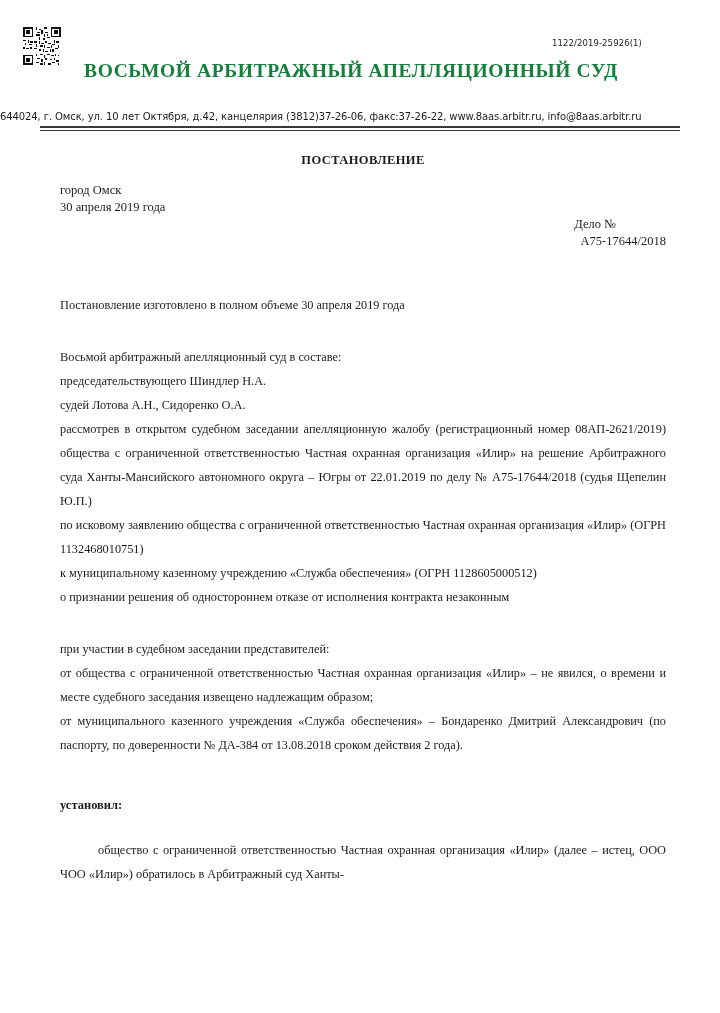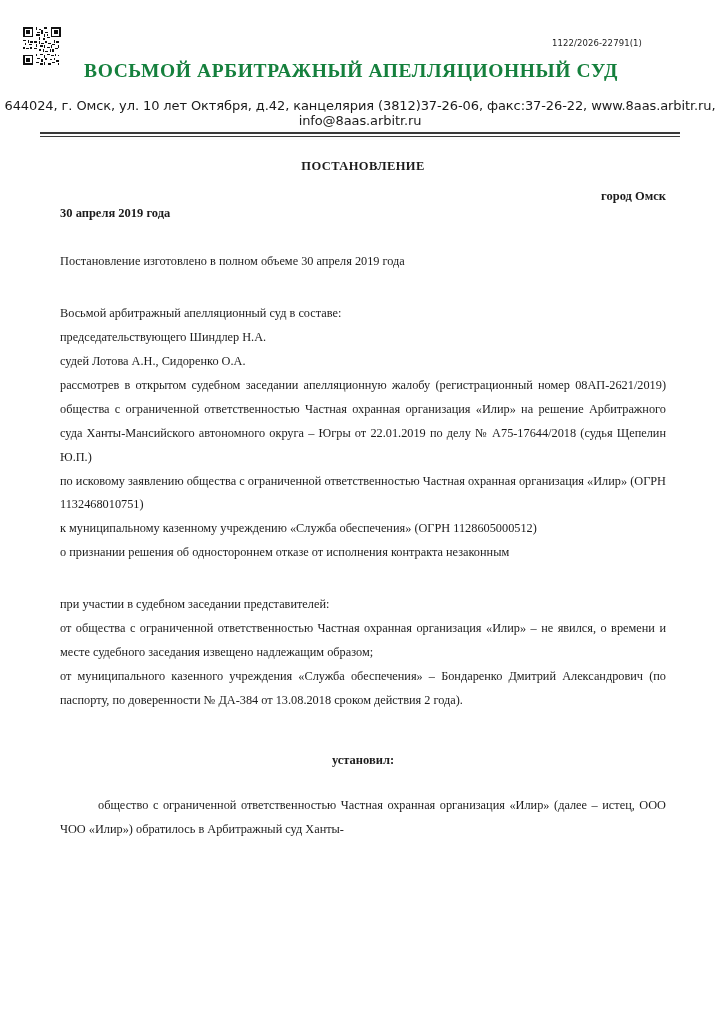--- a/index.html
+++ b/index.html
@@ -48,25 +48,24 @@
   }
   .court-title {
     text-align: center;
     font-size: 19.5px;
     font-weight: bold;
     letter-spacing: 0.6px;
     margin-top: 12px;
     color: #15803d;
   }
   .contact-line {
-    text-align: center;
     font-family: "DejaVu Sans", "Liberation Sans", sans-serif;
-    font-size: 13px;
+    font-size: 10px;
     color: #1a1a1a;
-    margin-top: 2px;
+    margin-top: 15px;
     letter-spacing: -0.1px;
   }
   .rule-wrap {
     margin: 4px 40px 0 40px;
     border-top: 2px solid #3a3a3a;
     border-bottom: 1px solid #3a3a3a;
     height: 2px;
   }
 
   
@@ -76,24 +75,23 @@
   }
   .center-head {
     text-align: center;
     font-weight: bold;
     font-size: 12.5px;
     letter-spacing: 0.4px;
     margin-top: 22px;
   }
   .placedate {
     margin-top: 14px;
-    font-weight: bold;
+    font-weight: normal;
     font-size: 12.5px;
     line-height: 1.35;
-    text-align: right;
   }
   .placedate .row {
     display: flex;
     justify-content: space-between;
     align-items: baseline;
     gap: 28px;
   }
   .case-no {
     white-space: pre;
   }
@@ -104,21 +102,20 @@
     margin: 0;
     text-align: left;
   }
   .para.just {
     text-align: justify;
     text-justify: inter-word;
   }
   .block-gap-lg { margin-top: 28px; }
 
   .ustanovil {
-    text-align: center;
     font-weight: bold;
     font-size: 12.5px;
     margin-top: 40px;
   }
   .final-para {
     margin-top: 26px;
     text-indent: 38px;
   }
 </style>
 </head>
@@ -202,37 +199,41 @@
           <rect x="25" y="25" width="2" height="1"></rect>
         <rect x="10" y="26" width="2" height="1"></rect>
           <rect x="13" y="27" width="2" height="1"></rect>
         <rect x="16" y="26" width="1" height="2"></rect>
           <rect x="19" y="27" width="2" height="1"></rect>
         <rect x="22" y="26" width="2" height="1"></rect>
           <rect x="26" y="27" width="1" height="1"></rect>
       </g>
     </svg>
 
-    <div class="doc-number">1122/2026-22791(1)</div>
+    <div class="doc-number">1122/2019-25926(1)</div>
 
     <div class="court-title">ВОСЬМОЙ АРБИТРАЖНЫЙ АПЕЛЛЯЦИОННЫЙ СУД</div>
   </div>
 
   <div class="contact-line">644024, г. Омск, ул. 10 лет Октября, д.42, канцелярия (3812)37-26-06, факс:37-26-22, www.8aas.arbitr.ru, info@8aas.arbitr.ru</div>
 
   <div class="rule-wrap"></div>
 
   <div class="doc-body">
 
     <div class="center-head">ПОСТАНОВЛЕНИЕ</div>
 
     <div class="placedate">
       <div>город Омск</div>
       <div class="row">
         <span>30 апреля 2019 года</span>
+        <span class="case-no">
+          <span>Дело №</span>
+          &nbsp;&nbsp;<span>А75-17644/2018</span>
+        </span>
       </div>
     </div>
 
     <div class="block-gap-lg">
       <p class="para">Постановление изготовлено в полном объеме  30 апреля 2019 года</p>
     </div>
 
     <div class="block-gap-lg">
       <p class="para">Восьмой арбитражный апелляционный суд в составе:</p>
       <p class="para">председательствующего  Шиндлер Н.А.</p>

